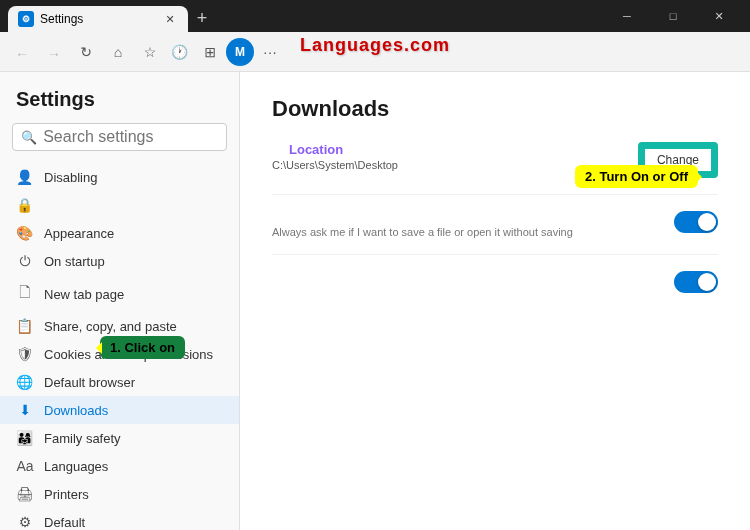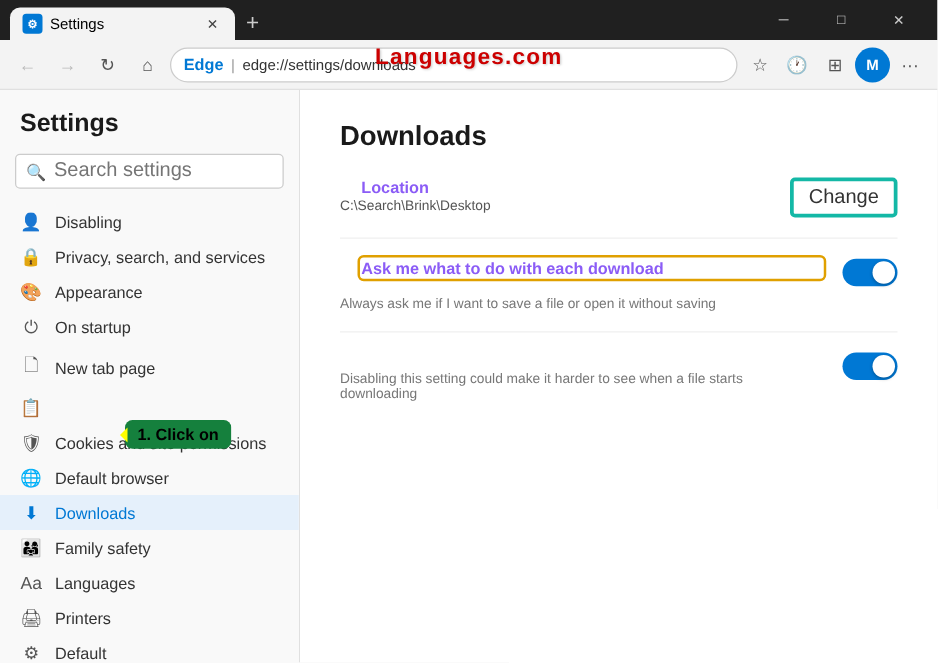--- a/index.html
+++ b/index.html
@@ -213,24 +213,24 @@
       font-weight: 700;
       margin-left: 17px;
     }
     .setting-sublabel {
       font-size: 11px;
       color: #777;
       margin-top: 15px;
     }
     .change-btn {
       background: white;
-      border: 3px solid #14b8a6;
+      border: 7px solid #14b8a6;
       border-radius: 4px;
       padding: 4px 12px;
-      font-size: 16px;
+      font-size: 12px;
       cursor: pointer;
       color: #333;
       white-space: nowrap;
     }
 
     
     .toggle {
       width: 44px;
       height: 22px;
       border-radius: 11px;
@@ -338,25 +338,20 @@
       <div class="win-btn">□</div>
       <div class="win-btn close">✕</div>
     </div>
   </div>
 
   <div class="toolbar">
     <div class="nav-btn disabled">←</div>
     <div class="nav-btn disabled">→</div>
     <div class="nav-btn">↻</div>
     <div class="nav-btn">⌂</div>
-    <div class="address-bar">
-      <span class="address-edge-icon">Edge</span>
-      <span class="address-sep">|</span>
-      <span class="address-url">edge://settings/downloads</span>
-    </div>
     <div class="toolbar-actions">
       <div class="toolbar-icon">☆</div>
       <div class="toolbar-icon">🕐</div>
       <div class="toolbar-icon">⊞</div>
       <div class="profile-icon">M</div>
       <div class="toolbar-icon">···</div>
     </div>
   </div>
 
   <div style="position:absolute; top:35px; left:50%; transform:translateX(-50%); z-index:5; font-size:18px; font-weight:bold; color:#cc0000; letter-spacing:1px; pointer-events:none; text-shadow:1px 1px 2px rgba(0,0,0,0.2);">Languages.com</div>
@@ -369,36 +364,36 @@
         <span>🔍</span>
         <input type="text" placeholder="Search settings" style="">
       </div>
 
       <div class="sidebar-item">
         <span class="sidebar-icon">👤</span>
         <span>Disabling</span>
       </div>
       <div class="sidebar-item">
         <span class="sidebar-icon">🔒</span>
-        <span>Privacy, search, and services</span>
       </div>
       <div class="sidebar-item">
         <span class="sidebar-icon">🎨</span>
         <span>Appearance</span>
       </div>
       <div class="sidebar-item">
         <span class="sidebar-icon">⏻</span>
         <span>On startup</span>
       </div>
       <div class="sidebar-item">
         <span class="sidebar-icon">🗋</span>
         <span>New tab page</span>
       </div>
       <div class="sidebar-item">
         <span class="sidebar-icon">📋</span>
+        <span>Share, copy, and paste</span>
       </div>
       <div class="sidebar-item">
         <span class="sidebar-icon">🛡</span>
         <span>Cookies and site permissions</span>
       </div>
       <div class="sidebar-item">
         <span class="sidebar-icon">🌐</span>
         <span>Default browser</span>
       </div>
       <div class="sidebar-item active">
@@ -424,48 +419,49 @@
 
     </div>
 
     <div class="content">
       <div class="content-title">Downloads</div>
 
       <div class="setting-section">
         <div class="setting-row">
           <div>
             <div class="setting-label">Location</div>
-            <div class="location-path">C:\Search\Brink\Desktop</div>
+            <div class="location-path">C:\Users\System\Desktop</div>
           </div>
           <button class="change-btn">Change</button>
         </div>
       </div>
 
       <div class="setting-section">
         <div class="setting-row">
           <div style="flex:1;">
-            <div class="setting-label highlighted-text">Ask me what to do with each download</div>
             <div class="setting-sublabel">Always ask me if I want to save a file or open it without saving</div>
           </div>
           <div class="toggle on">
             <div class="toggle-knob"></div>
           </div>
         </div>
       </div>
 
       <div class="setting-section" style="border-bottom:none;">
         <div class="setting-row">
           <div style="flex:1;">
-            <div class="setting-sublabel">Disabling this setting could make it harder to see when a file starts downloading</div>
           </div>
           <div class="toggle on">
             <div class="toggle-knob"></div>
           </div>
         </div>
       </div>
     </div>
   </div>
 
   <div class="annotation-1">
     <span>1. Click on</span>
   </div>
 
+  <div class="annotation-2">
+    <span>2. Turn On or Off</span>
+  </div>
 </div>
 
 </body></html>

